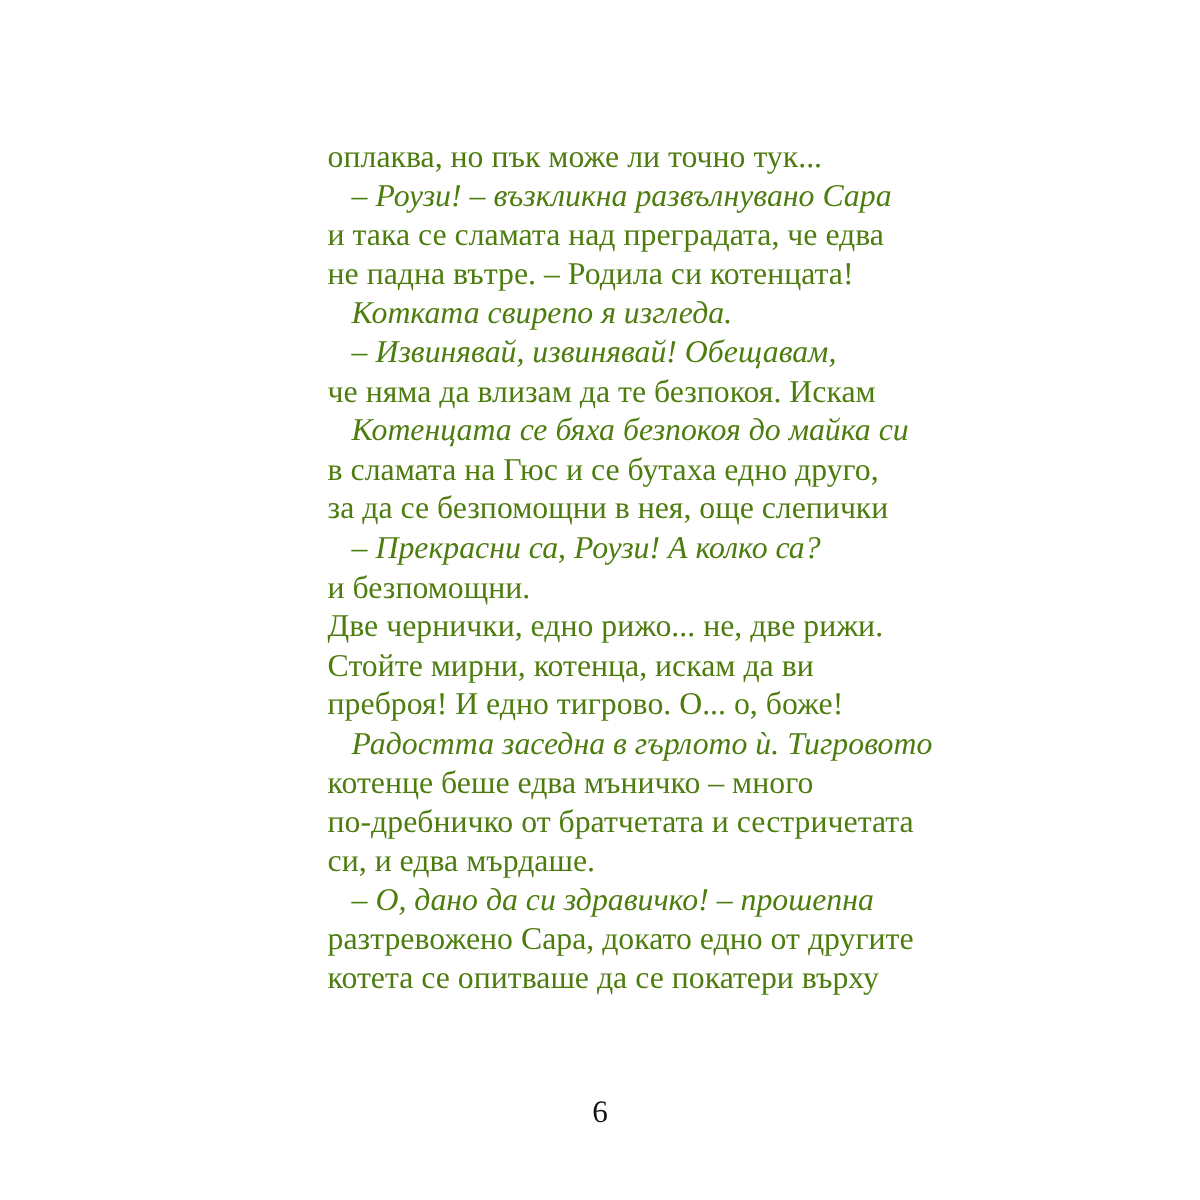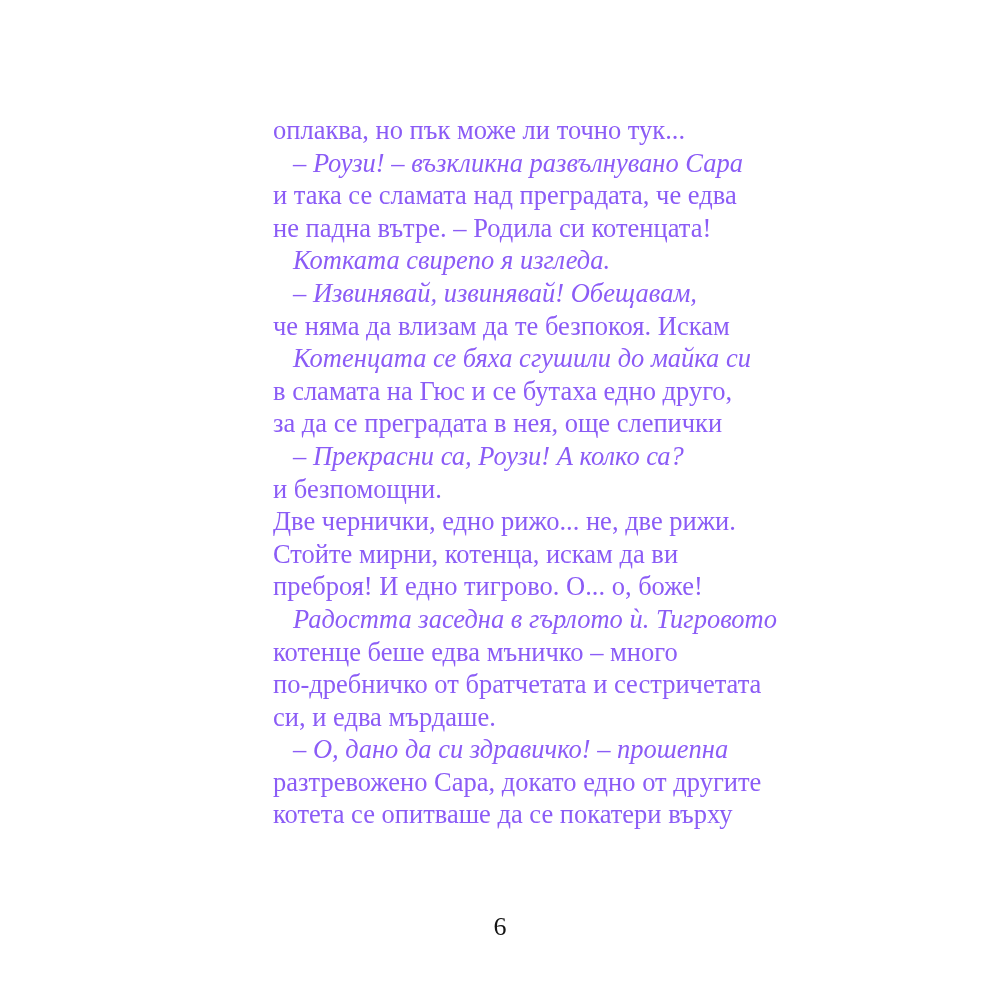--- a/index.html
+++ b/index.html
@@ -22,21 +22,21 @@
       background: #ffffff;
     }
     .text-block {
       position: absolute;
       left: 273px;
       top: 114px;
       width: 500px;
       font-family: "Liberation Serif", serif;
       font-size: 26.5px;
       line-height: 32.6px;
-      color: #8b5cf6;
+      color: #4d7c0f;
       white-space: nowrap;
     }
     .line {
       display: block;
       height: 32.6px;
     }
     .line.indent {
       padding-left: 20px;
       font-style: italic;
     }
@@ -56,23 +56,23 @@
 
 <div class="page">
   <div class="text-block">
     <span class="line">оплаква, но пък може ли точно тук...</span>
     <span class="line indent">– Роузи! – възкликна развълнувано Сара</span>
     <span class="line">и така се сламата над преградата, че едва</span>
     <span class="line">не падна вътре. – Родила си котенцата!</span>
     <span class="line indent">Котката свирепо я изгледа.</span>
     <span class="line indent">– Извинявай, извинявай! Обещавам,</span>
     <span class="line">че няма да влизам да те безпокоя. Искам</span>
-    <span class="line indent">Котенцата се бяха сгушили до майка си</span>
+    <span class="line indent">Котенцата се бяха безпокоя до майка си</span>
     <span class="line">в сламата на Гюс и се бутаха едно друго,</span>
-    <span class="line">за да се преградата в нея, още слепички</span>
+    <span class="line">за да се безпомощни в нея, още слепички</span>
     <span class="line indent">– Прекрасни са, Роузи! А колко са?</span>
     <span class="line">и безпомощни.</span>
     <span class="line">Две чернички, едно рижо... не, две рижи.</span>
     <span class="line">Стойте мирни, котенца, искам да ви</span>
     <span class="line">преброя! И едно тигрово. О... о, боже!</span>
     <span class="line indent">Радостта заседна в гърлото ѝ. Тигровото</span>
     <span class="line">котенце беше едва мъничко – много</span>
     <span class="line">по-дребничко от братчетата и сестричетата</span>
     <span class="line">си, и едва мърдаше.</span>
     <span class="line indent">– О, дано да си здравичко! – прошепна</span>

